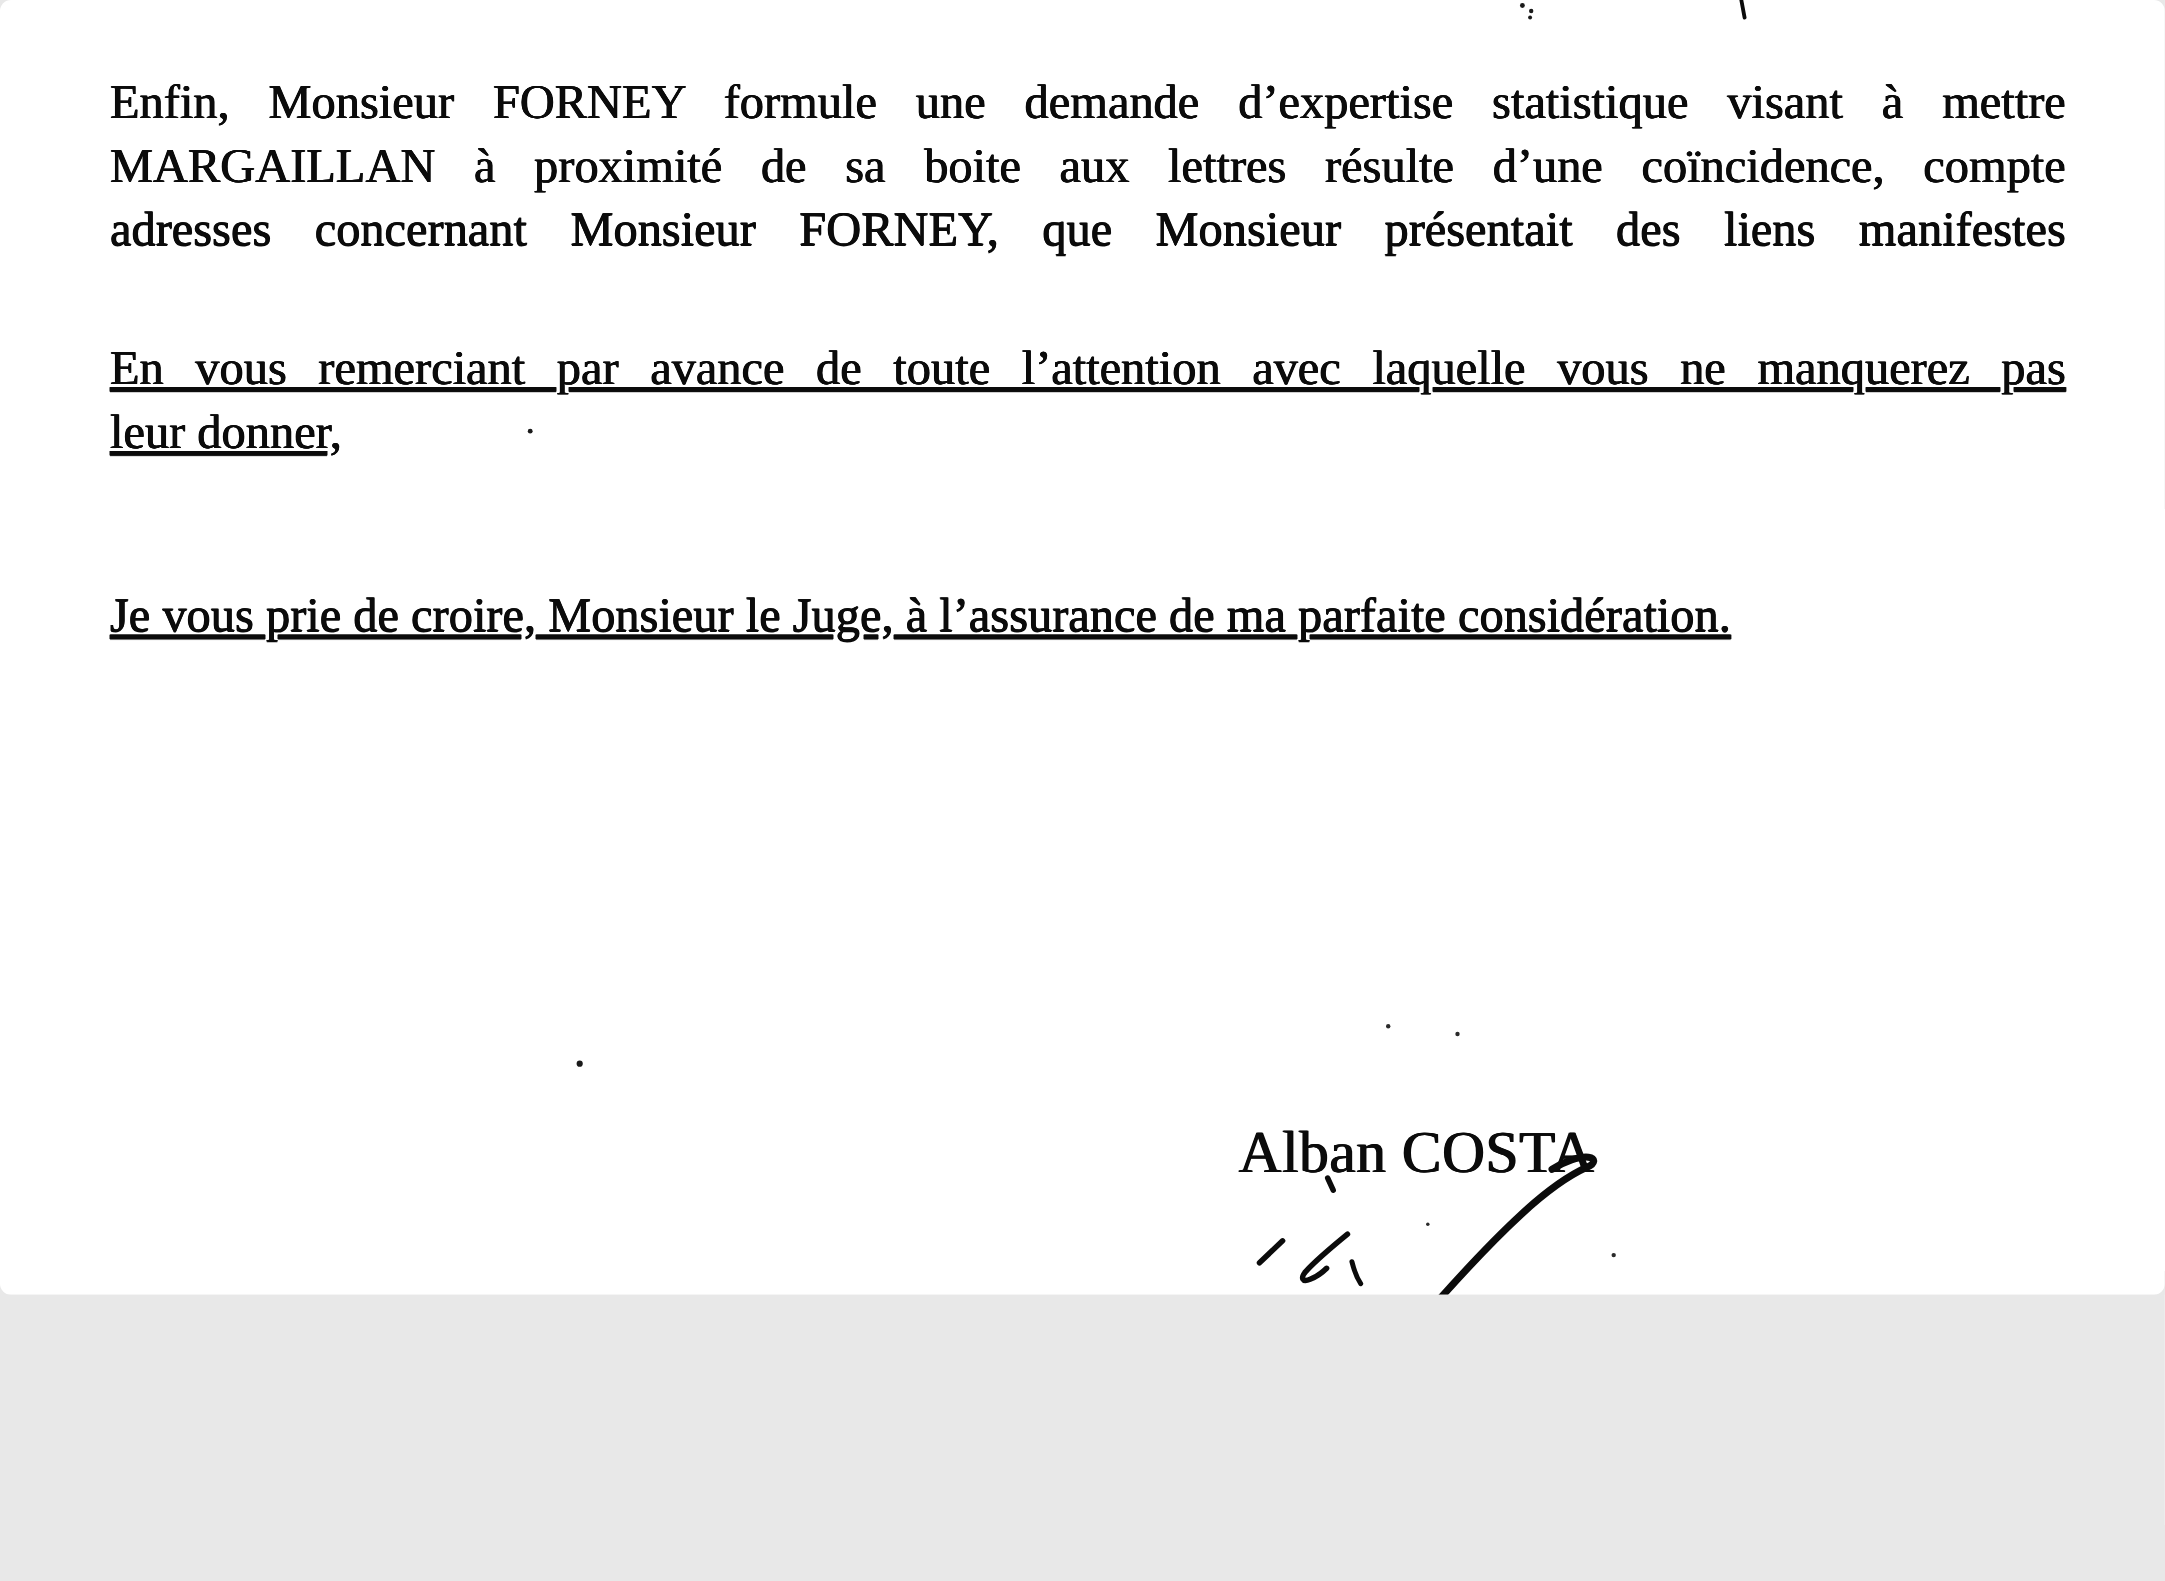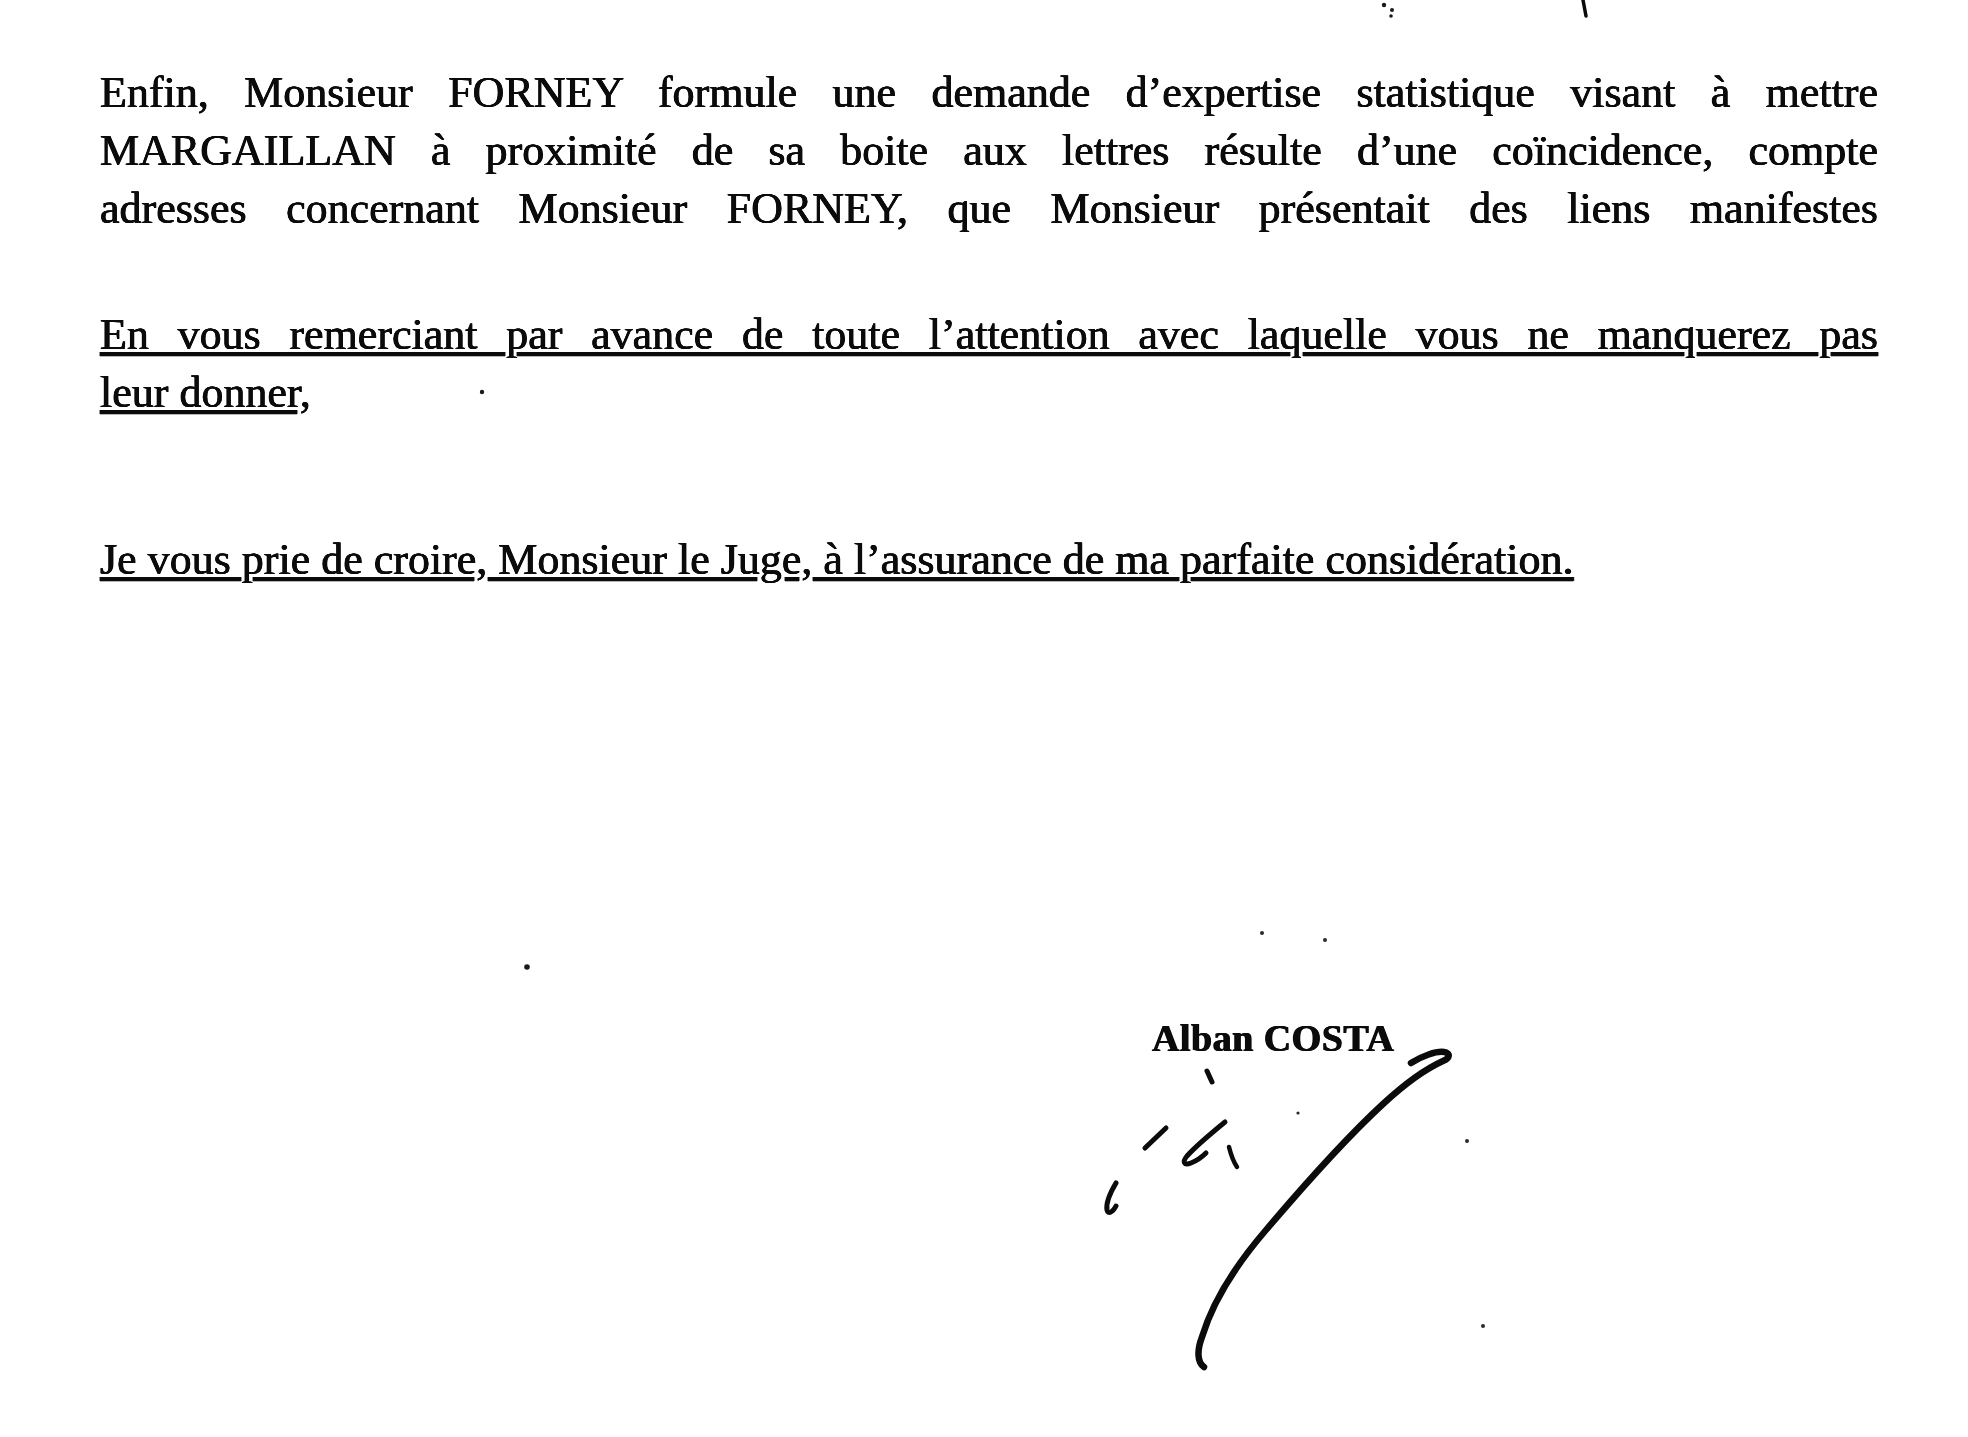--- a/index.html
+++ b/index.html
@@ -1,42 +1,43 @@
 <!DOCTYPE html>
 <html><head>
 <meta charset="utf-8">
 <style>
   html,body{margin:0;padding:0;background:#e8e8e8;}
   .page{
     position:relative;
-    width:1968px;height:1437px;
+    width:1968px;height:1177px;
     background:#ffffff;
     overflow:hidden;
     font-family:"Liberation Serif", serif;
     color:#0b0b0b;
+    border-radius:10px;
   }
   .textblock{
     position:absolute;
     left:100px;top:64px;width:1778px;
     font-size:44px;line-height:58px;
     text-shadow:0.45px 0 0 currentColor, -0.45px 0 0 currentColor, 0 0.3px 0 currentColor;
   }
   .para{margin:0;}
   .para + .para{margin-top:68px;text-decoration:underline;}
   .para.p3{margin-top:109px;}
   .tline{white-space:pre;}
   .tline.justify{
     white-space:normal;
     text-align:justify;
     text-align-last:justify;
   }
   .sig-name{
     position:absolute;
-    left:1152px;top:1016px;
-    font-size:38px;font-weight:700;
+    left:1126px;top:1016px;
+    font-size:54px;font-weight:400;
     letter-spacing:0.5px;
     text-shadow:0.6px 0 0 currentColor, -0.6px 0 0 currentColor;
   }
   .overlay{
     position:absolute;left:0;top:0;width:1968px;height:1437px;
     pointer-events:none;
   }
 </style>
 </head>
 <body>

